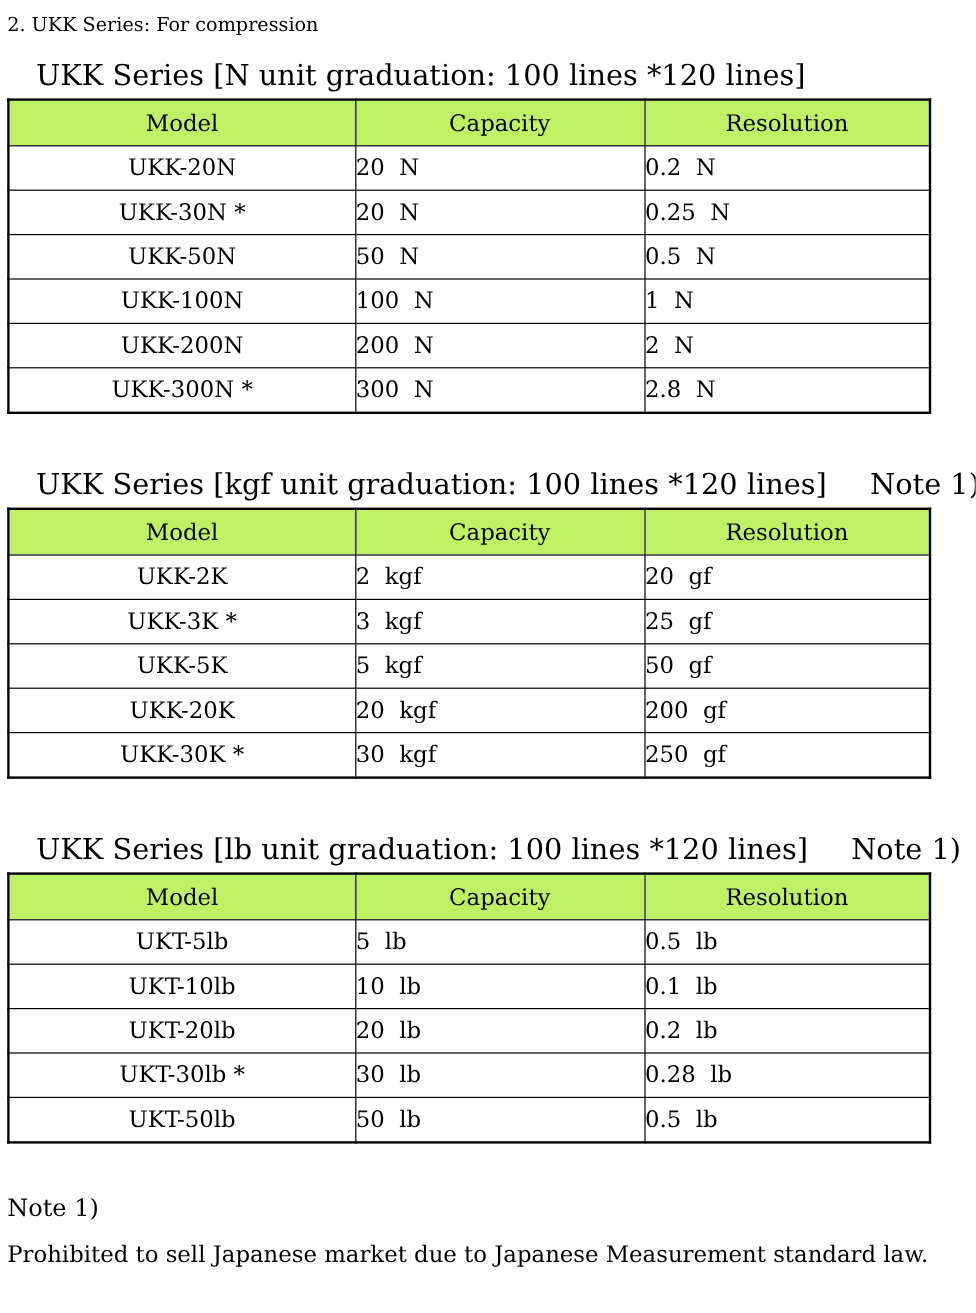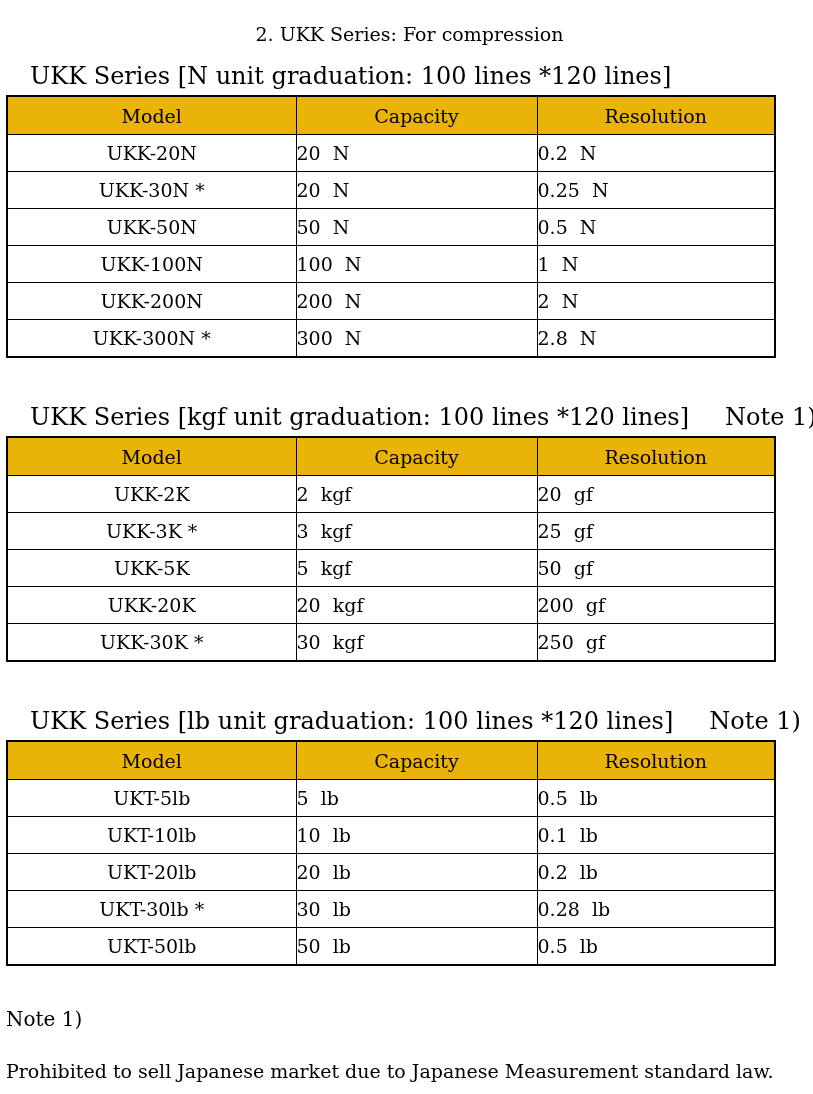--- a/index.html
+++ b/index.html
@@ -11,25 +11,24 @@
     width: 813px;
     min-height: 1094px;
     font-family: "DejaVu Serif", "Liberation Serif", serif;
     color: #000000;
     -webkit-font-smoothing: antialiased;
   }
   .page {
     padding: 4px 0 0 6px;
   }
   .doc-title {
-    font-size: 19px;
+    font-size: 16px;
     font-weight: normal;
-    margin: 15px 0 0 0;
+    margin: 2px 0 0 0;
     line-height: 30px;
-    text-align: center;
   }
   .table-block {
     margin-top: 0;
   }
   .caption {
     font-size: 24px;
     line-height: 26px;
     margin: 0 0 6px 24px;
     white-space: pre;
   }
@@ -47,21 +46,21 @@
   table.spec col.c-resolution { width: 238px; }
   table.spec th,
   table.spec td {
     border: 1px solid #000000;
     font-size: 19px;
     font-weight: normal;
     padding: 0;
     overflow: hidden;
   }
   table.spec th {
-    background: #eab308;
+    background: #bef264;
     height: 37px;
     text-align: center;
   }
   table.spec td {
     height: 36px;
   }
   td.model-cell {
     text-align: center;
     padding-left: 10px;
   }
@@ -75,21 +74,21 @@
   .footnote {
     margin-top: 40px;
   }
   .footnote .note-label {
     font-size: 20px;
     line-height: 26px;
   }
   .footnote .note-text {
     font-size: 19px;
     line-height: 26px;
-    margin-top: 26px;
+    margin-top: 14px;
   }
 </style>
 </head>
 <body>
 
 <div class="page">
 
   <div class="doc-title">2. UKK Series: For compression</div>
 
   <div class="gap-t1"></div>

